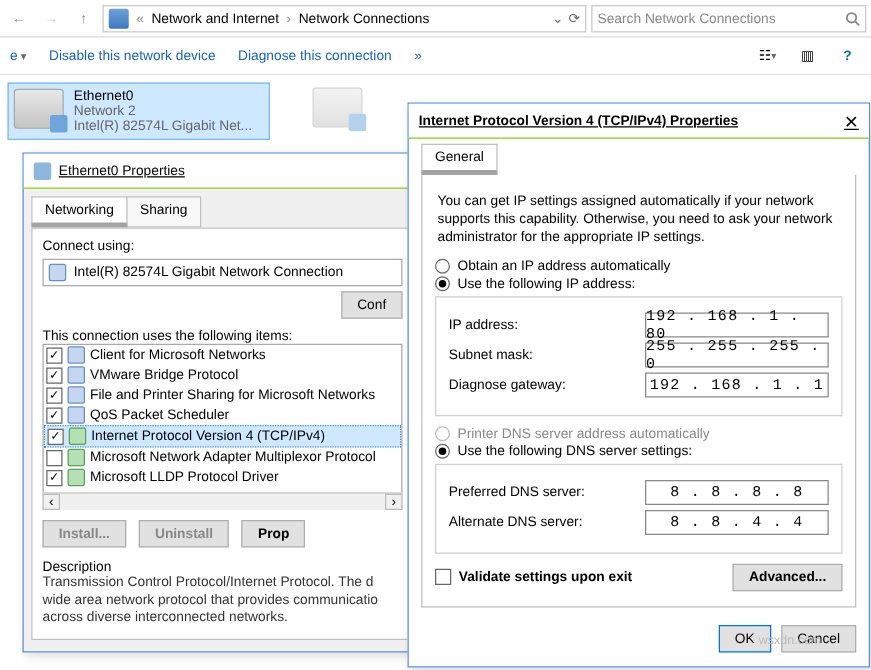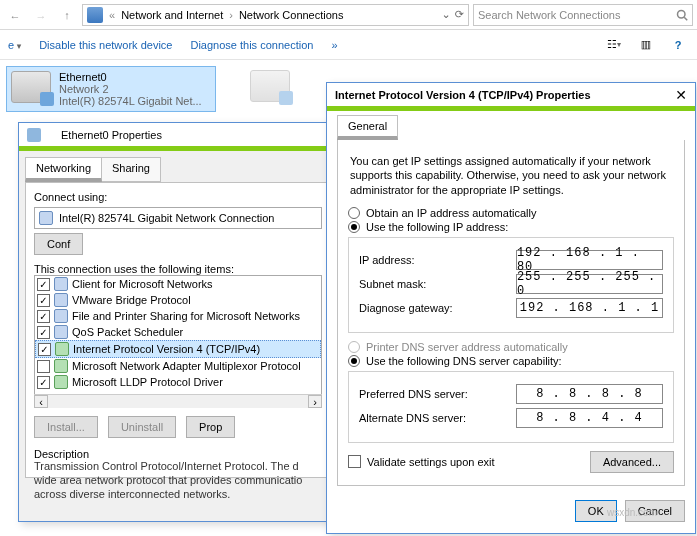--- a/index.html
+++ b/index.html
@@ -1,17 +1,17 @@
 <!DOCTYPE html>
 <html><head>
 <meta charset="utf-8">
 <style>
 * { box-sizing: border-box; font-family: "Segoe UI", Tahoma, sans-serif; font-size: 11px; }
 body { margin: 0; background: #fff; color: #000; width: 697px; height: 536px; overflow: hidden; position: relative; }
-.row { display: flex; align-items: center; }
+.row { display: flex; align-items: center; font-weight: bold; }
 
 .topbar { height: 30px; border-bottom: 1px solid #d9d9d9; display: flex; align-items: center; padding: 0 4px; gap: 4px; }
 .navbtn { width: 22px; height: 22px; display: flex; align-items: center; justify-content: center; color: #888; }
 .breadcrumb { flex: 1; height: 22px; border: 1px solid #c8c8c8; display: flex; align-items: center; padding: 0 4px; gap: 6px; }
 .bc-icon { width: 16px; height: 16px; background: linear-gradient(#6fa0d8,#3c78c0); border-radius: 2px; }
 .bc-sep { color: #888; }
 .bc-item { color: #000; }
 .bc-btns { margin-left: auto; display: flex; gap: 4px; }
 .searchbox { width: 220px; height: 22px; border: 1px solid #c8c8c8; display: flex; align-items: center; padding: 0 4px; color: #888; }
 .searchbox svg { margin-left: auto; }
@@ -25,25 +25,25 @@
 .connlist { display: flex; padding: 6px; gap: 30px; }
 .conn { display: flex; gap: 8px; padding: 4px; width: 210px; }
 .conn.sel { background: #cde8ff; border: 1px solid #7ab7ec; }
 .nic-icon { width: 40px; height: 32px; background: linear-gradient(#e8e8e8,#c4c4c4); border: 1px solid #a8a8a8; border-radius: 3px; position: relative; }
 .nic-icon::after { content:""; position:absolute; right:-4px; bottom:-4px; width:14px;height:14px; background:#6ea6dc; border-radius:2px; }
 .conn .t1 { color:#000; }
 .conn .t2, .conn .t3 { color:#666; white-space:nowrap; overflow:hidden; text-overflow:ellipsis; max-width:160px; }
 
 .dlg { position:absolute; border:1px solid #5a8fd4; background:#fff; box-shadow: 3px 3px 8px rgba(0,0,0,.15); }
 .dlg.props { left:18px; top:122px; width:320px; height:400px; background:#f0f0f0; }
-.dlg .titlebar { height:28px; display:flex; align-items:center; padding:0 8px; background:#fff; border-bottom:5px solid #84cc16; gap:20px; }
+.dlg .titlebar { height:28px; display:flex; align-items:center; padding:0 8px; background:#fff; border-bottom:1px solid #84cc16; gap:6px;text-decoration:underline; }
 .tabstrip { display:flex; margin:6px 6px 0 6px; }
 .tab { padding:4px 10px; border:1px solid #c0c0c0; background:#f8f8f8; margin-right:-1px; position:relative; }
 .tab.active { background:#fff; border-bottom:4px solid #a3a3a3; z-index:1; }
-.tabpanel { margin:0 6px 6px 6px; border:1px solid #c0c0c0; background:#fff; padding:8px; height:296px; position:relative; }
+.tabpanel { margin:0 6px 6px 6px; border:1px solid #c0c0c0; background:#fff; padding:8px; height:330px; position:relative; }
 .field { height:22px; border:1px solid #aaa; background:#fff; display:flex; align-items:center; padding:0 4px; }
 .btn { height:22px; border:1px solid #adadad; background:#e1e1e1; padding:0 12px; display:inline-flex; align-items:center; justify-content:center; }
 .btn.disabled { color:#888; }
 .listbox { border:1px solid #aaa; background:#fff; height:120px; overflow:hidden; position:relative; }
 .lbitem { display:flex; align-items:center; gap:4px; padding:1px 2px; white-space:nowrap; }
 .lbitem.sel { background:#cde8ff; border:1px dotted #5a8fd4; }
 .cb { width:13px;height:13px; border:1px solid #666; display:inline-flex; align-items:center; justify-content:center; font-size:10px; background:#fff; }
 .mini-icon { width:14px;height:14px; background:#f3d36b; border:1px solid #c9a227; border-radius:2px; }
 .mini-icon.net { background:#b4e0b4; border-color:#5aa05a; }
 .mini-icon.dr { background:#c4d6f0; border-color:#6a8ebf; }
@@ -130,21 +130,21 @@
   <div class="tabstrip">
     <div class="tab active">Networking</div>
     <div class="tab">Sharing</div>
   </div>
   <div class="tabpanel">
     <div>Connect using:</div>
     <div class="field" style="margin:4px 0">
       <span class="mini-icon dr" style="margin-right:6px"></span>
       <span>Intel(R) 82574L Gigabit Network Connection</span>
     </div>
-    <div style=""><span class="btn">Conf</span></div>
+    <div style="text-align:right"><span class="btn">Conf</span></div>
     <div style="margin-top:8px">This connection uses the following items:</div>
     <div class="listbox" id="lb">
         <div class="lbitem">
           <span class="cb">✓</span>
           <span class="mini-icon dr"></span>
           <span>Client for Microsoft Networks</span>
         </div>
         <div class="lbitem">
           <span class="cb">✓</span>
           <span class="mini-icon dr"></span>
@@ -225,21 +225,21 @@
             <span class="lab">Diagnose gateway:</span>
             <span class="ipfield">192 . 168 .  1  .  1</span>
           </div>
       </div>
       <div class="radio disabled">
           <span class="rdot"></span>
           <span>Printer DNS server address automatically</span>
         </div>
       <div class="radio">
           <span class="rdot on"></span>
-          <span>Use the following DNS server capability:</span>
+          <span>Use the following DNS server settings:</span>
         </div>
       <div class="group">
         <div class="iprow">
             <span class="lab">Preferred DNS server:</span>
             <span class="ipfield"> 8  .  8  .  8  .  8</span>
           </div>
         <div class="iprow">
             <span class="lab">Alternate DNS server:</span>
             <span class="ipfield"> 8  .  8  .  4  .  4</span>
           </div>

